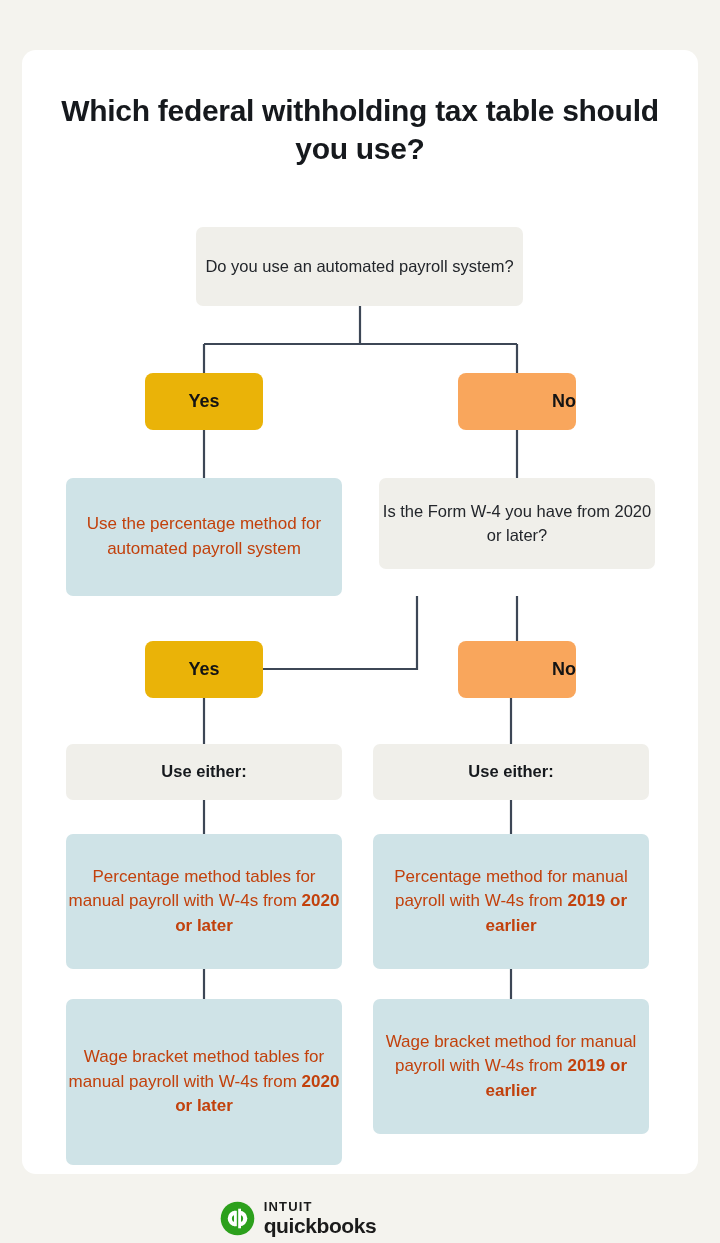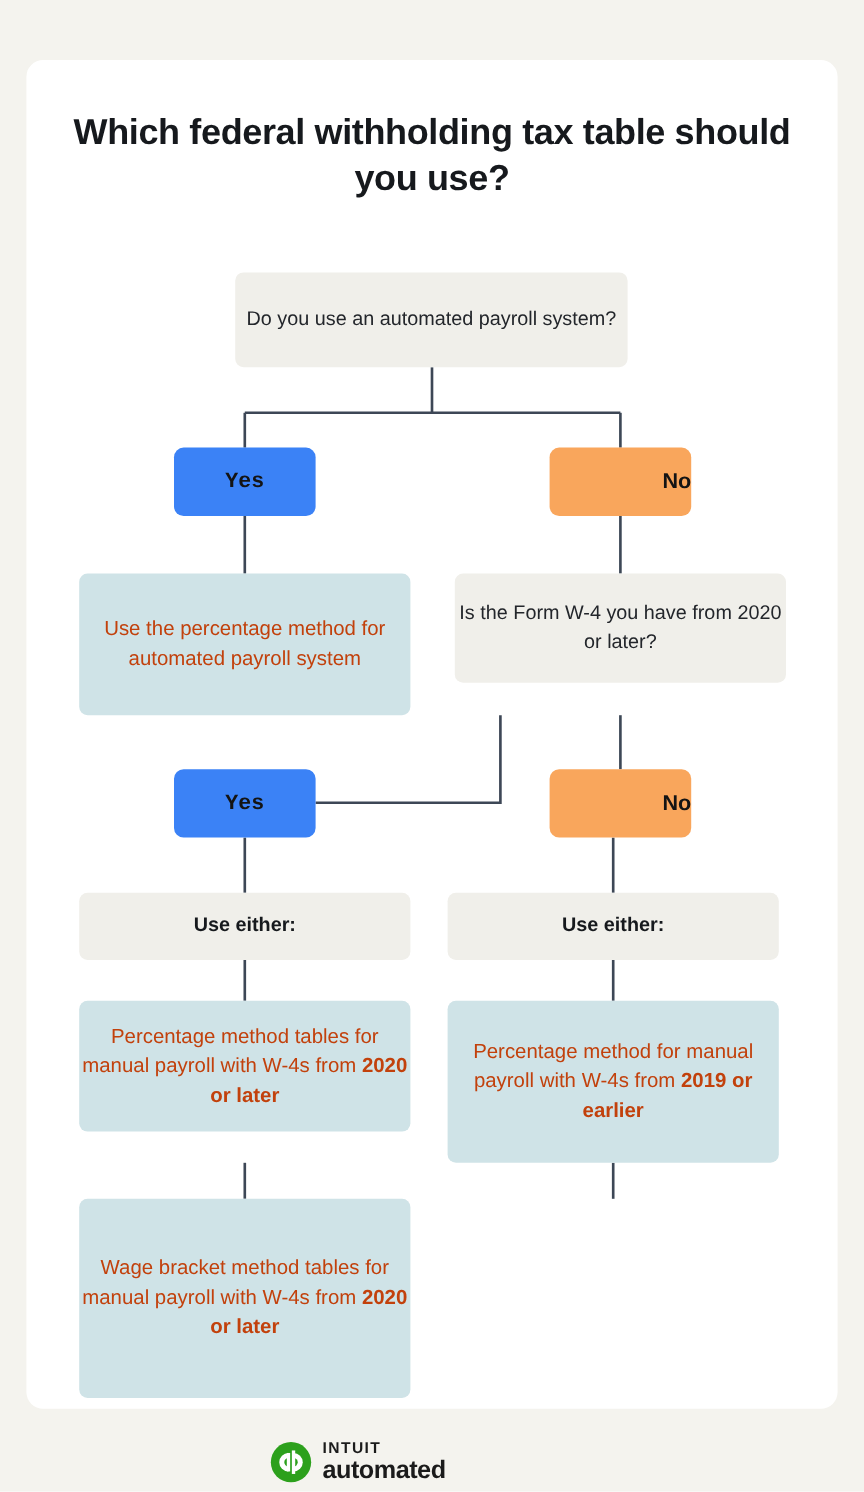--- a/index.html
+++ b/index.html
@@ -93,36 +93,36 @@
     font-weight: bold;
     line-height: 1.4;
   }
 
   .node.answer {
     font-size: 18px;
     font-weight: bold;
     color: #141414;
     border-radius: 8px;
   }
-  .node.answer.yes { background: #3b82f6; font-family: Liberation Mono, monospace; }
+  .node.answer.yes { background: #eab308; }
   .node.answer.no  { background: #f9a65c; text-align: right; }
 
   .node b { font-weight: bold; }
 
   
   #q1          { left: 196px; top: 199px; width: 327px; height: 79px; }
   #a1-yes      { left: 145px; top: 345px; width: 118px; height: 57px; }
   #a1-no       { left: 458px; top: 345px; width: 118px; height: 57px; }
   #r-auto      { left:  66px; top: 450px; width: 276px; height: 118px; }
   #q2          { left: 379px; top: 450px; width: 276px; height: 91px; }
   #a2-yes      { left: 145px; top: 613px; width: 118px; height: 57px; }
   #a2-no       { left: 458px; top: 613px; width: 118px; height: 57px; }
   #ue-left     { left:  66px; top: 716px; width: 276px; height: 56px; }
   #ue-right    { left: 373px; top: 716px; width: 276px; height: 56px; }
-  #res-l1      { left:  66px; top: 806px; width: 276px; height: 109px; }
+  #res-l1      { left:  66px; top: 806px; width: 276px; height: 135px; }
   #res-r1      { left: 373px; top: 806px; width: 276px; height: 135px; }
   #res-l2      { left:  66px; top: 971px; width: 276px; height: 166px; }
   #res-r2      { left: 373px; top: 971px; width: 276px; height: 135px; }
 
   
   #footer {
     position: absolute;
     left: 0;
     top: 1172px;
     width: 596px;
@@ -239,29 +239,32 @@
   </div>
 
   <div class="node result" id="res-r1">
     <span class="txt"><span>Percentage method for manual payroll with W-4s from </span><b>2019 or earlier</b></span>
   </div>
 
   <div class="node result" id="res-l2">
     <span class="txt"><span>Wage bracket method tables for manual payroll with W-4s from </span><b>2020 or later</b></span>
   </div>
 
+  <div class="node result" id="res-r2">
+    <span class="txt"><span>Wage bracket method for manual payroll with W-4s from </span><b>2019 or earlier</b></span>
+  </div>
 
   <div id="footer">
     <svg id="qb-mark" viewBox="0 0 100 100" xmlns="http://www.w3.org/2000/svg">
       <circle cx="50" cy="50" r="48" fill="#2ca01c"></circle>
       <path d="M44 28 A22 22 0 0 0 44 72 L44 60 A10 10 0 0 1 44 40 Z" fill="#ffffff"></path>
       <rect x="40" y="28" width="8" height="44" fill="#ffffff"></rect>
       <path d="M56 28 L56 72 A22 22 0 0 0 56 28 Z" fill="#ffffff"></path>
       <path d="M56 40 A10 10 0 0 1 56 60 Z" fill="#2ca01c"></path>
       <rect x="52" y="22" width="8" height="56" fill="#ffffff"></rect>
     </svg>
     <div id="logo-words">
       <div id="logo-intuit">INTUIT</div>
-      <div id="logo-quickbooks">automated</div>
+      <div id="logo-quickbooks">quickbooks</div>
     </div>
   </div>
 
 </div>
 
 </body></html>

